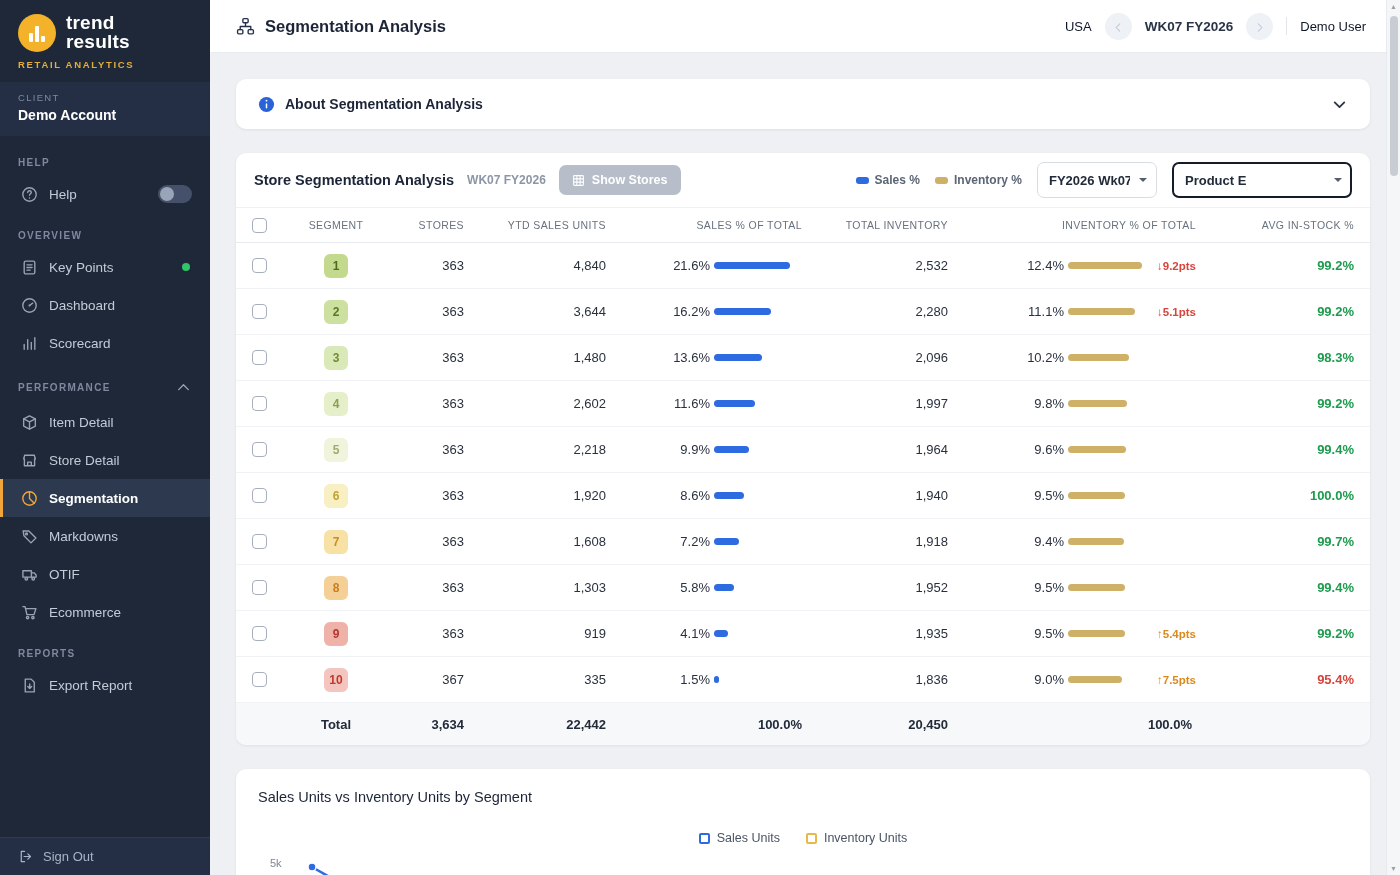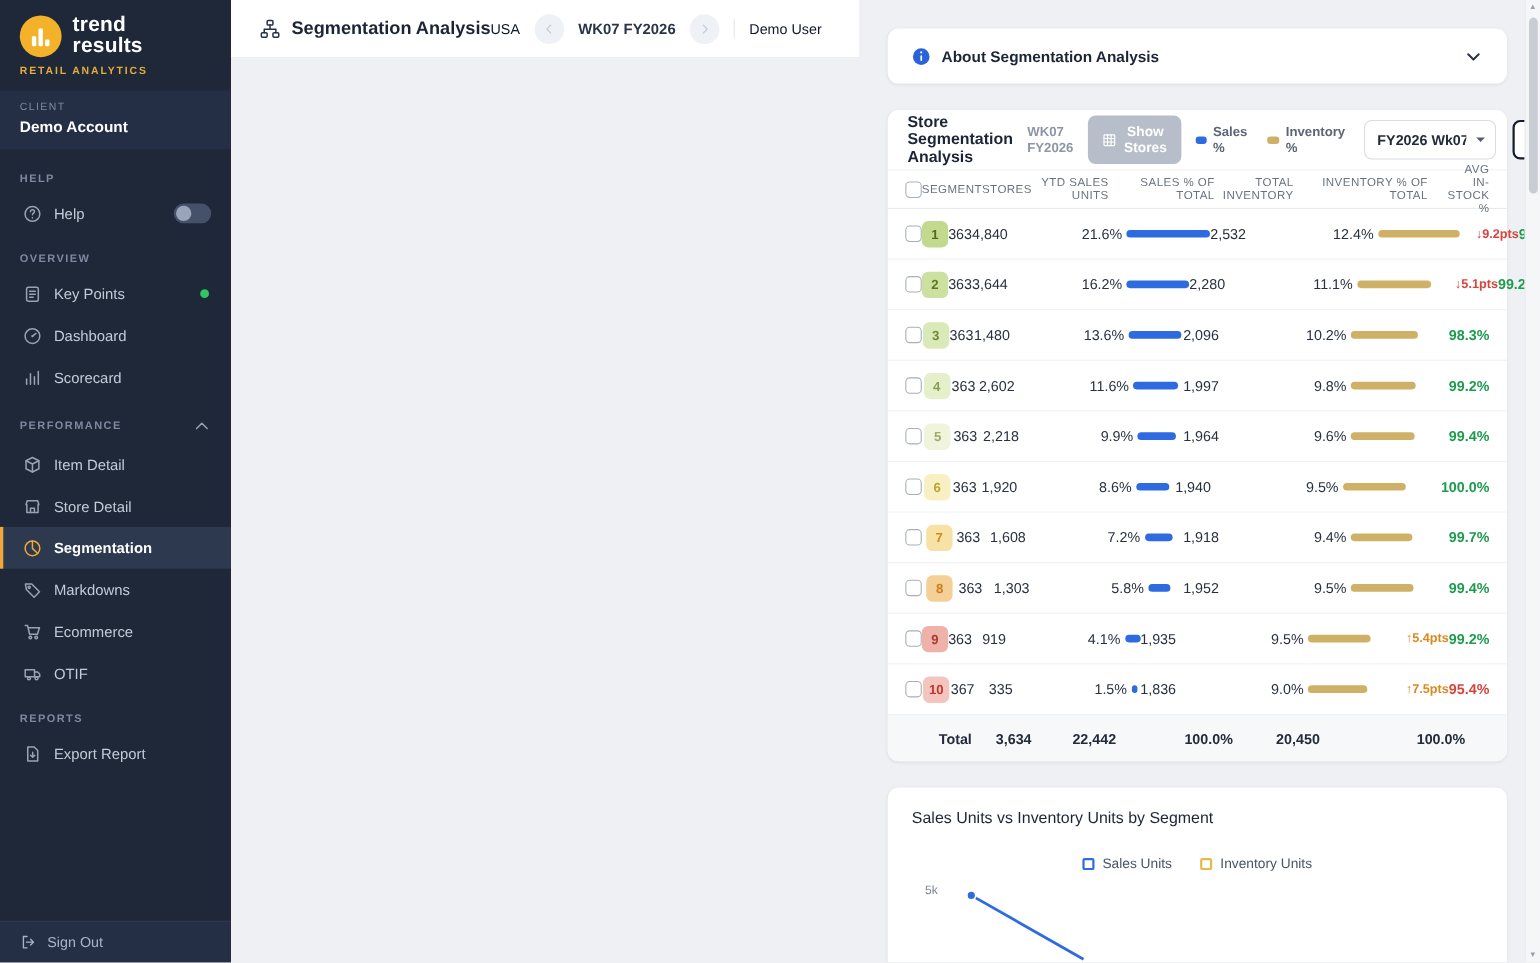--- a/index.html
+++ b/index.html
@@ -30,21 +30,21 @@
   .nav-item.active .icn{color:var(--c-accent)}
   .icn{display:inline-block;width:17px;height:17px;color:#98a2b5;flex-shrink:0}
   .icn svg{width:100%;height:100%;fill:none;stroke:currentColor;stroke-width:1.3;stroke-linecap:round;stroke-linejoin:round}
   .green-dot{width:8px;height:8px;border-radius:50%;background:#31c566;margin-left:auto;margin-right:2px}
   .toggle{margin-left:auto;width:34px;height:18px;border-radius:10px;background:#45506a;position:relative;cursor:pointer}
   .knob{position:absolute;left:2px;top:2px;width:14px;height:14px;border-radius:50%;background:#9aa4b8}
   .signout{display:flex;align-items:center;gap:10px;padding:11px 18px;background:#242f46;border-top:1px solid #2e3a52;font-size:13px;color:#aab3c4;cursor:pointer;margin-top:auto}
   .signout .icn{width:15px;height:15px;color:#aab3c4}
 
   
-  .main{flex:1;display:flex;min-width:0;overflow:hidden}
+  .main{flex:1;display:flex;flex-direction:column;min-width:0;overflow:hidden}
   .topbar{height:53px;background:#fff;border-bottom:1px solid #e7eaef;display:flex;align-items:center;padding:0 34px 0 26px;flex-shrink:0}
   .topbar-title{display:flex;align-items:center;gap:10px;font-size:16.5px;font-weight:bold;color:#1c2538}
   .t-icn{width:19px;height:19px;color:#27304a}
   .topbar-right{margin-left:auto;display:flex;align-items:center;gap:13px}
   .region,.user{font-size:13px;color:#0f172a}
   .nav-circle{width:27px;height:27px;border-radius:50%;background:#eef1f5;display:flex;align-items:center;justify-content:center;cursor:pointer}
   .nav-circle .icn{width:13px;height:13px;color:#c2c9d4}
   .period{font-size:13.5px;font-weight:bold;color:#2a3447}
   .vdiv{width:1px;height:18px;background:#e2e6ec}
   .content{padding:26px 30px 16px 26px;flex:1;overflow:hidden}
@@ -212,34 +212,34 @@
         </div>
         <div class="nav-item">
           <span class="icn"><svg viewBox="0 0 16 16">
               <path d="M2 2.8h5.4L14 9.4l-4.6 4.6L2.8 7.4z"></path>
               <circle cx="5.2" cy="5.6" r=".9"></circle>
             </svg></span>
           <span class="nav-label">Markdowns</span>
         </div>
         <div class="nav-item">
           <span class="icn"><svg viewBox="0 0 16 16">
-              <path d="M1.8 2.5h2l1.8 7.5h6.6l1.8-5.6H4.3"></path>
-              <circle cx="6.2" cy="12.8" r="1.1"></circle>
-              <circle cx="11.2" cy="12.8" r="1.1"></circle>
-            </svg></span>
-          <span class="nav-label">Ecommerce</span>
-        </div>
-        <div class="nav-item">
-          <span class="icn"><svg viewBox="0 0 16 16">
               <rect x="1.8" y="4.5" width="8" height="6"></rect>
               <path d="M9.8 6.5h2.7l1.7 2v2h-4.4"></path>
               <circle cx="5" cy="12" r="1.2"></circle>
               <circle cx="11.5" cy="12" r="1.2"></circle>
             </svg></span>
           <span class="nav-label">OTIF</span>
+        </div>
+        <div class="nav-item">
+          <span class="icn"><svg viewBox="0 0 16 16">
+              <path d="M1.8 2.5h2l1.8 7.5h6.6l1.8-5.6H4.3"></path>
+              <circle cx="6.2" cy="12.8" r="1.1"></circle>
+              <circle cx="11.2" cy="12.8" r="1.1"></circle>
+            </svg></span>
+          <span class="nav-label">Ecommerce</span>
         </div>
         <div class="nav-sec">
           <span>REPORTS</span>
         </div>
         <div class="nav-item">
           <span class="icn"><svg viewBox="0 0 16 16">
               <path d="M4 2h5.5L12.5 5v9H4z"></path>
               <path d="M8.2 6.5v4.3M8.2 10.8L6.4 9M8.2 10.8L10 9"></path>
             </svg></span>
           <span class="nav-label">Export Report</span>

